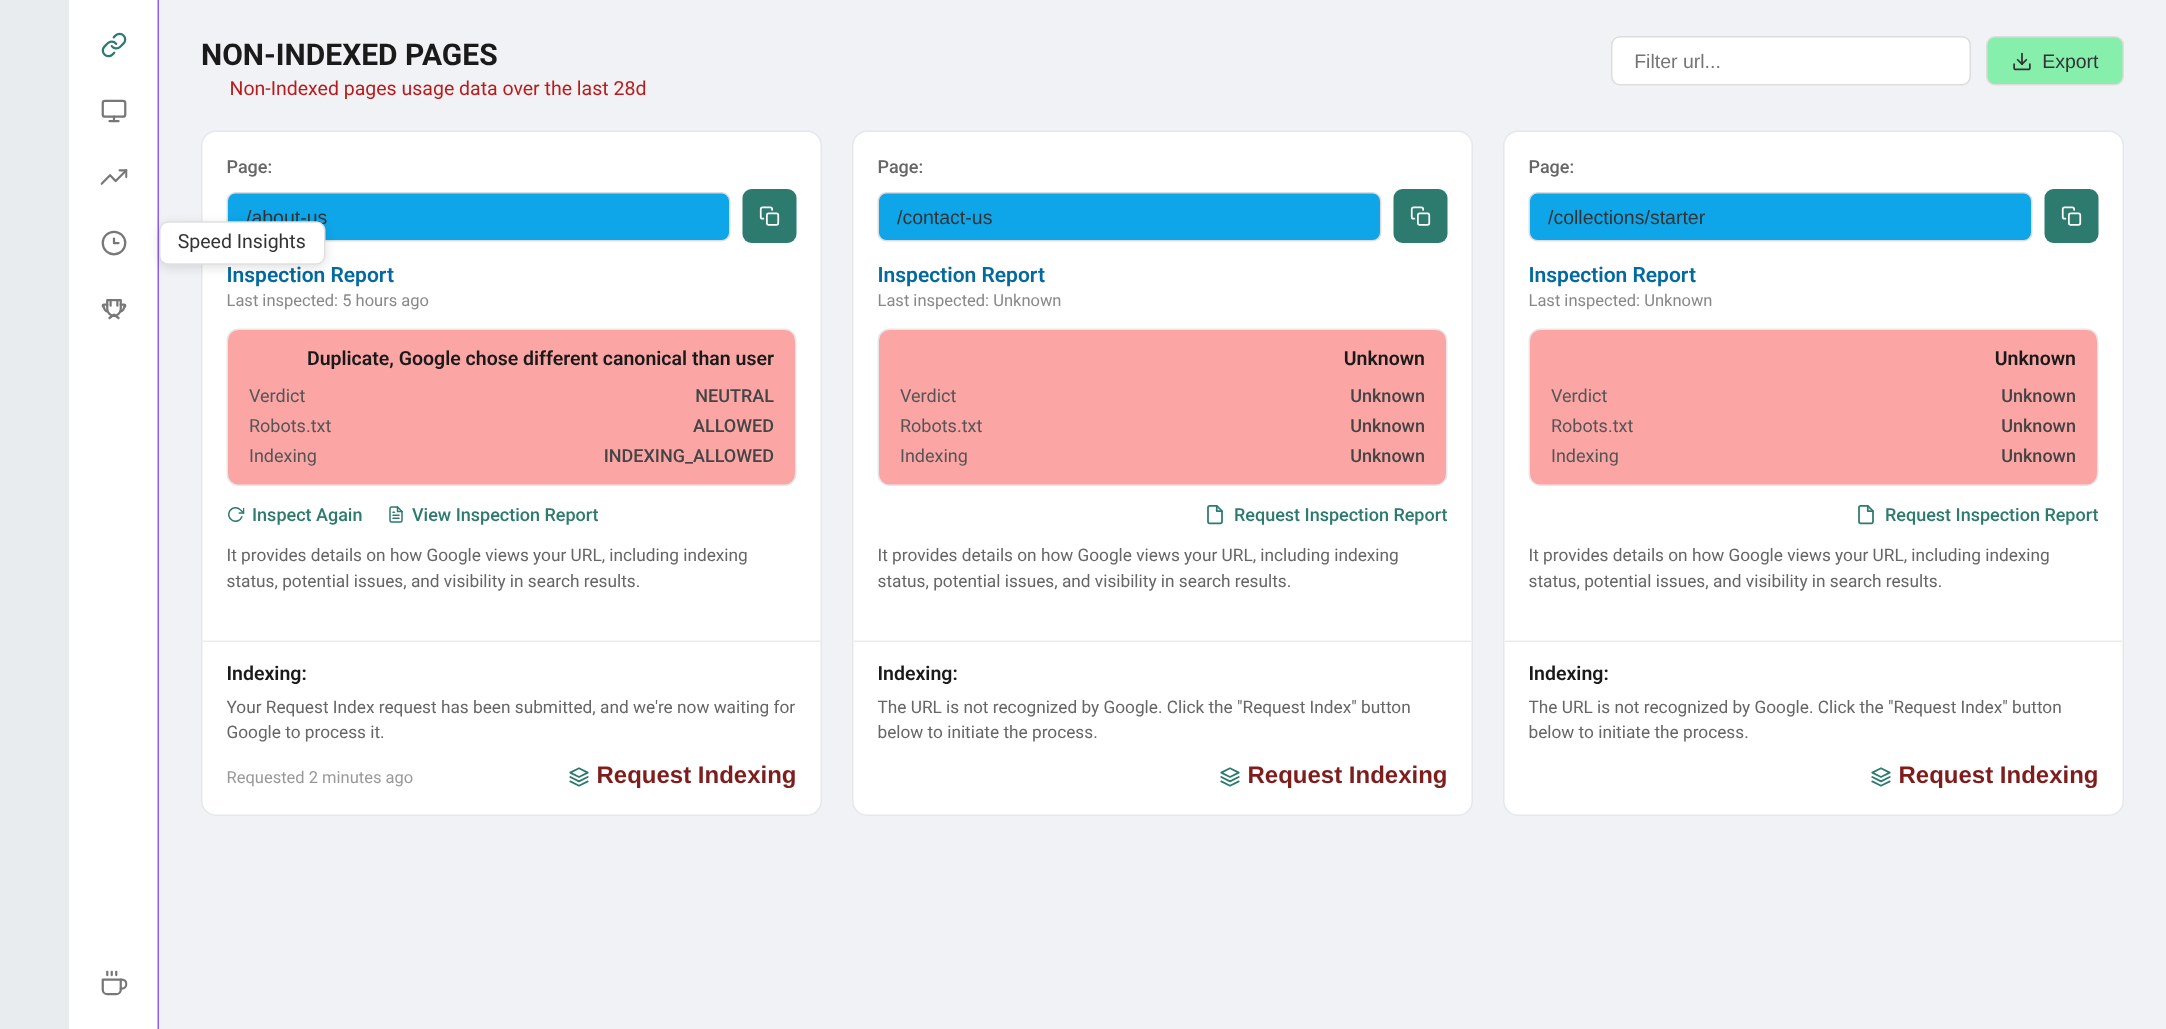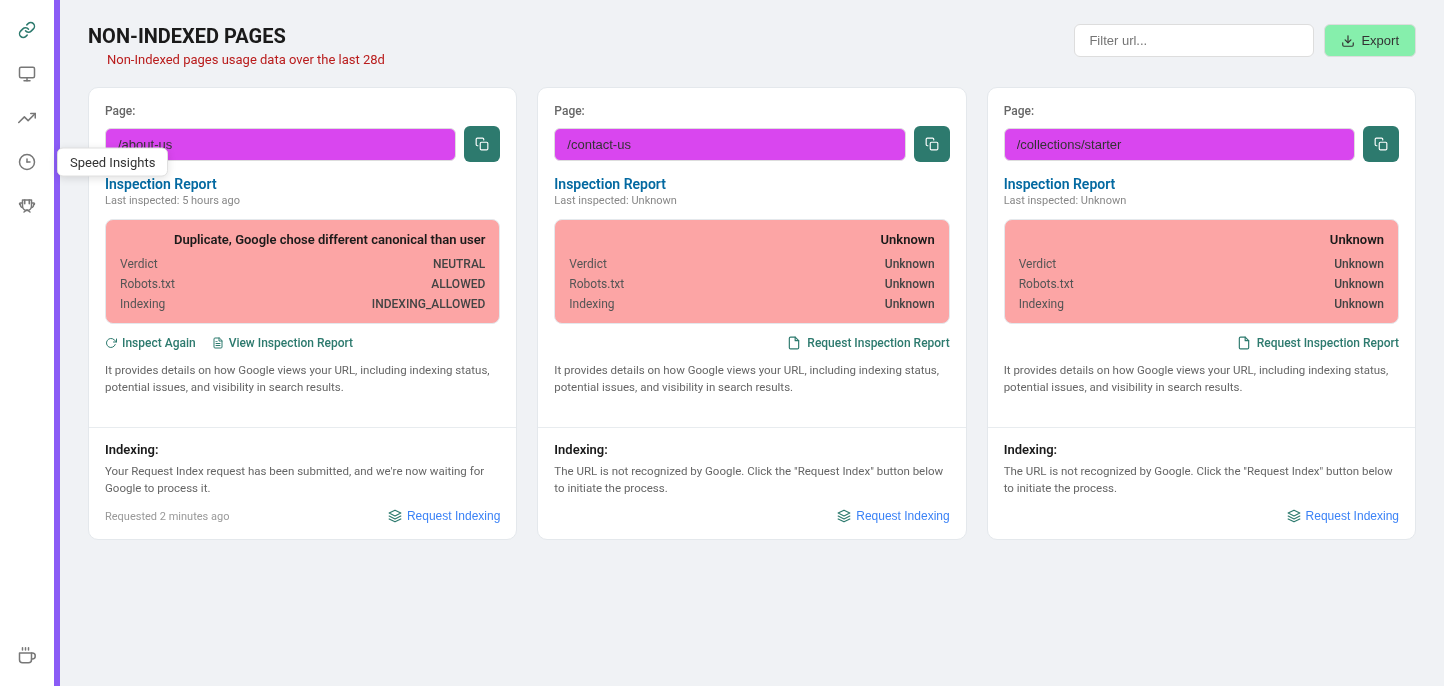--- a/index.html
+++ b/index.html
@@ -13,23 +13,24 @@
 
     
     .sidebar {
       width: 60px;
       background: #fff;
       display: flex;
       flex-direction: column;
       align-items: center;
       padding: 12px 0;
       gap: 8px;
-      border-right: 6px solid #8b5cf6;
+      border-right: 1px solid #8b5cf6;
       position: relative;
       z-index: 10;
+      margin-left: 46px;
     }
     .sidebar-icon {
       width: 36px;
       height: 36px;
       display: flex;
       align-items: center;
       justify-content: center;
       border-radius: 8px;
       cursor: pointer;
       color: #555;
@@ -146,21 +147,21 @@
       align-items: center;
       margin-bottom: 14px;
     }
     .page-input {
       flex: 1;
       border: 1px solid #ddd;
       border-radius: 6px;
       padding: 8px 12px;
       font-size: 13px;
       color: #333;
-      background: #d946ef;
+      background: #0ea5e9;
     }
     .copy-btn {
       width: 36px;
       height: 36px;
       background: #2d7a6e;
       border: none;
       border-radius: 6px;
       cursor: pointer;
       display: flex;
       align-items: center;
@@ -278,24 +279,24 @@
       align-items: center;
     }
     .indexing-timestamp {
       font-size: 11px;
       color: #999;
     }
     .request-indexing-btn {
       display: flex;
       align-items: center;
       gap: 5px;
-      font-size: 12px;
-      color: #3b82f6;
+      font-size: 16px;
+      color: #7f1d1d;
       cursor: pointer;
-      font-weight: 400;
+      font-weight: 700;
       background: none;
       border: none;
     }
   </style>
 </head>
 <body>
 
 <div class="sidebar">
   <div class="sidebar-icon active">
     <svg width="18" height="18" viewBox="0 0 24 24" fill="none" stroke="#2d7a6e" stroke-width="2" stroke-linecap="round" stroke-linejoin="round">

